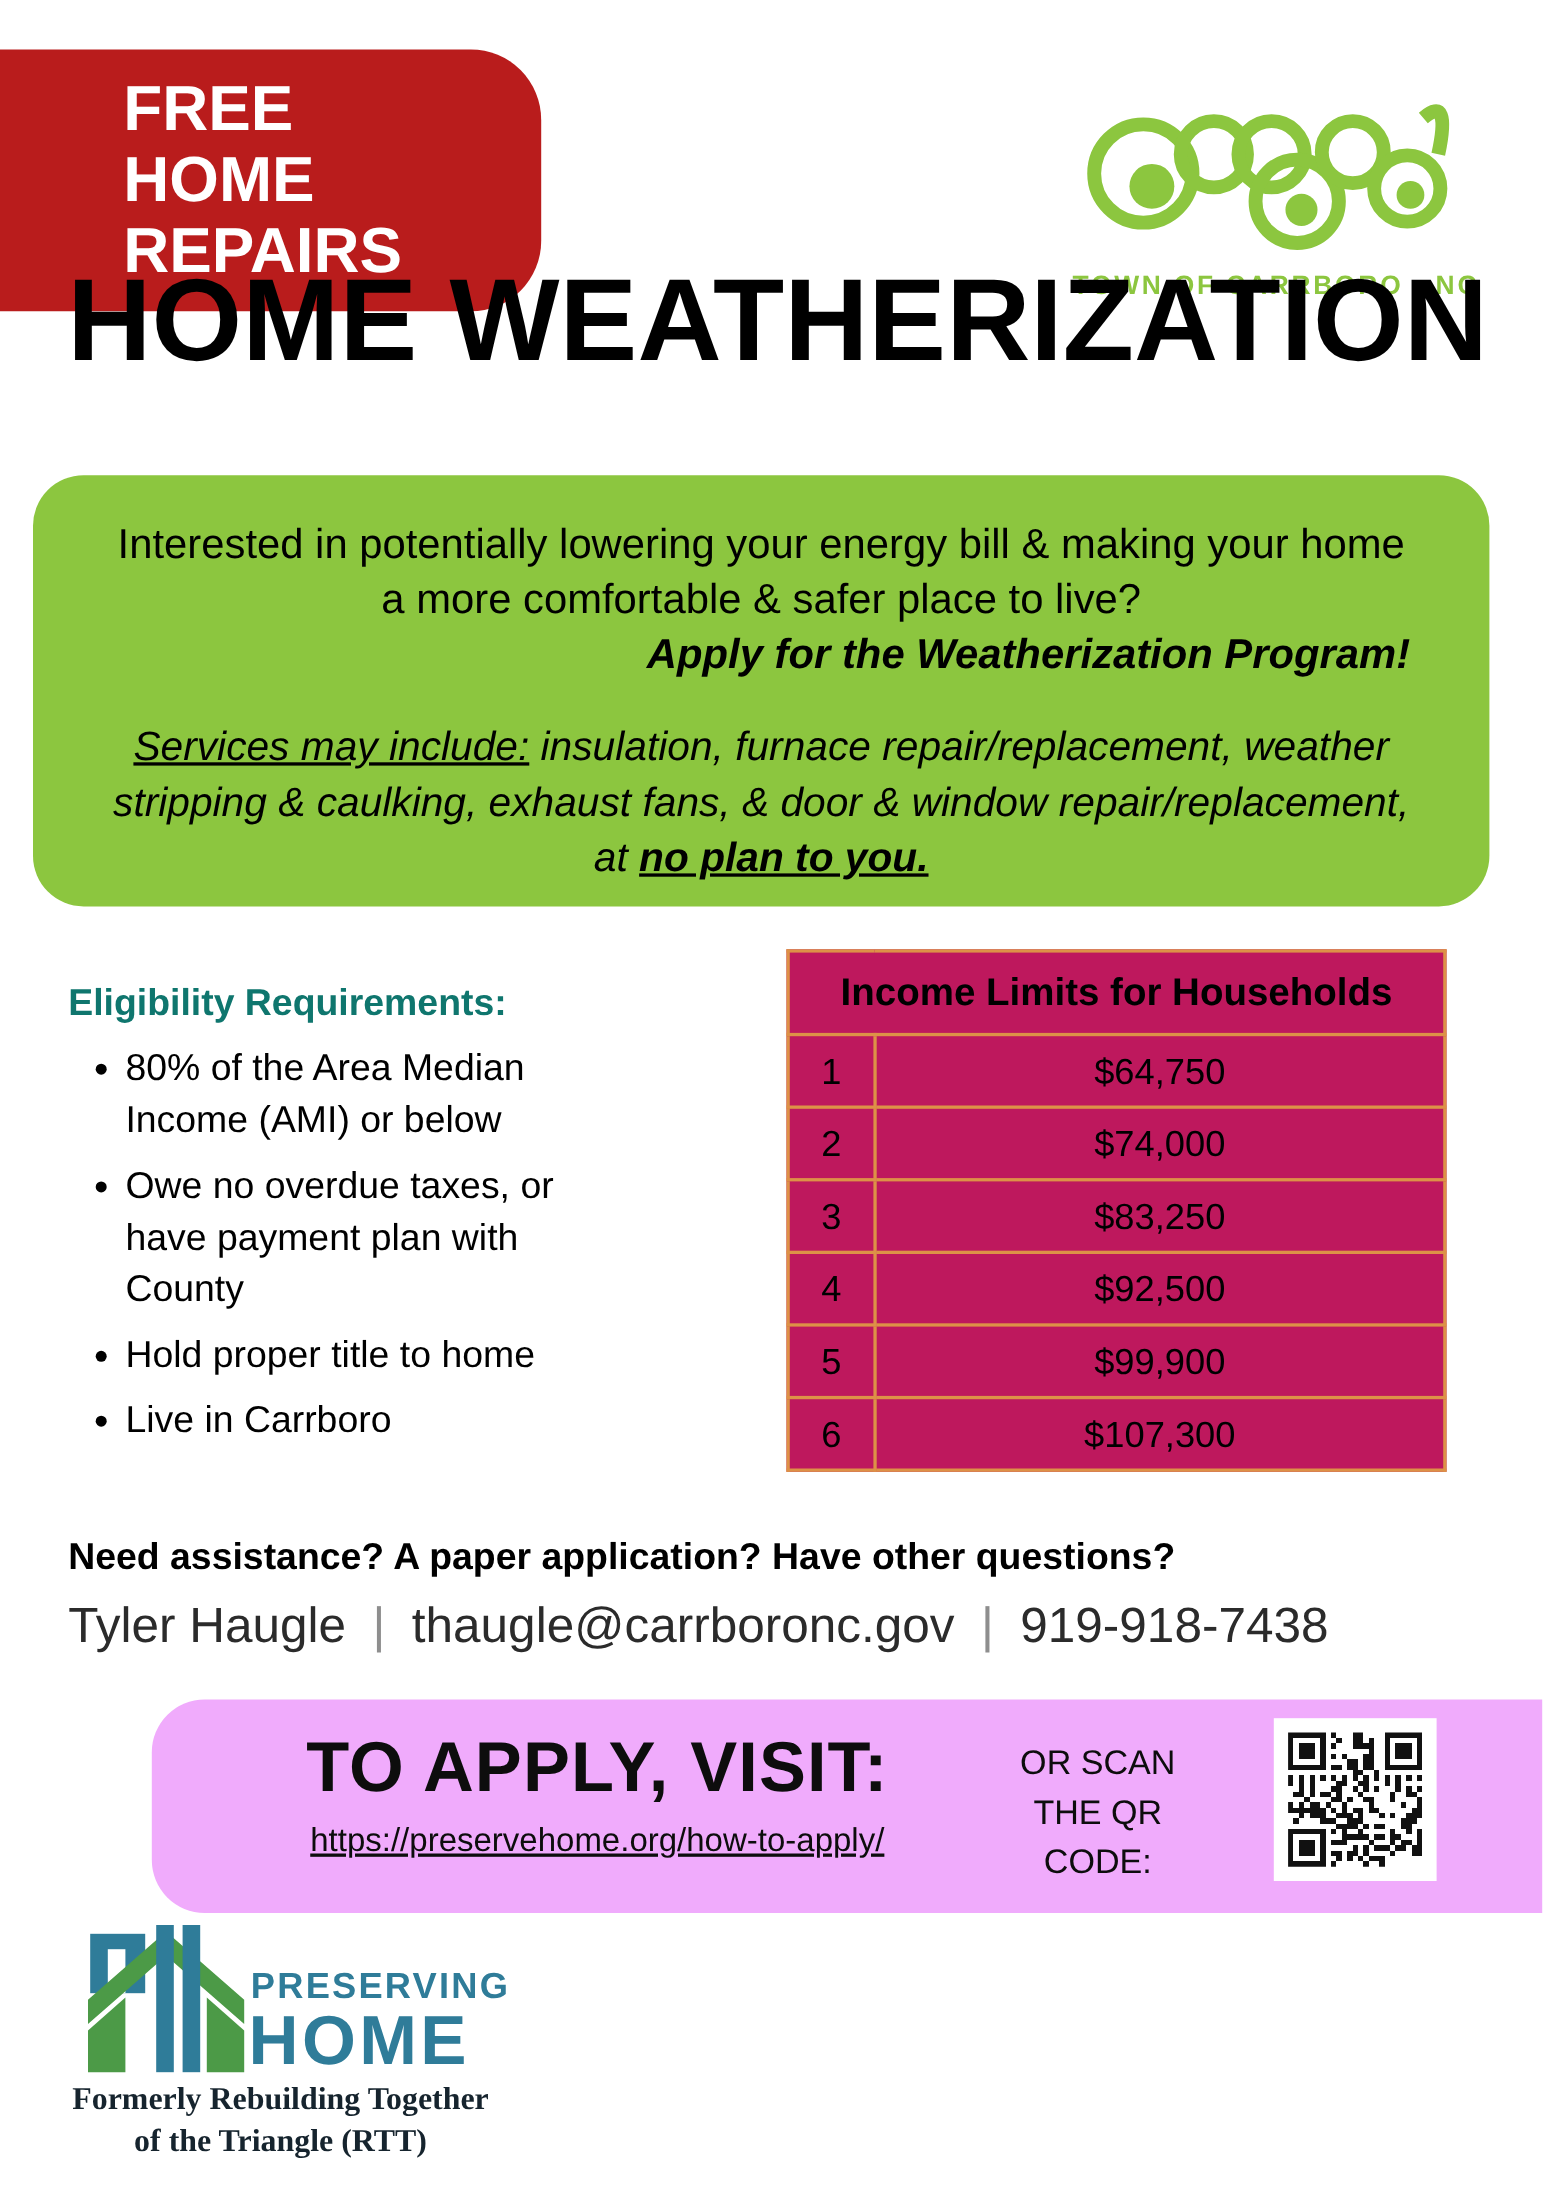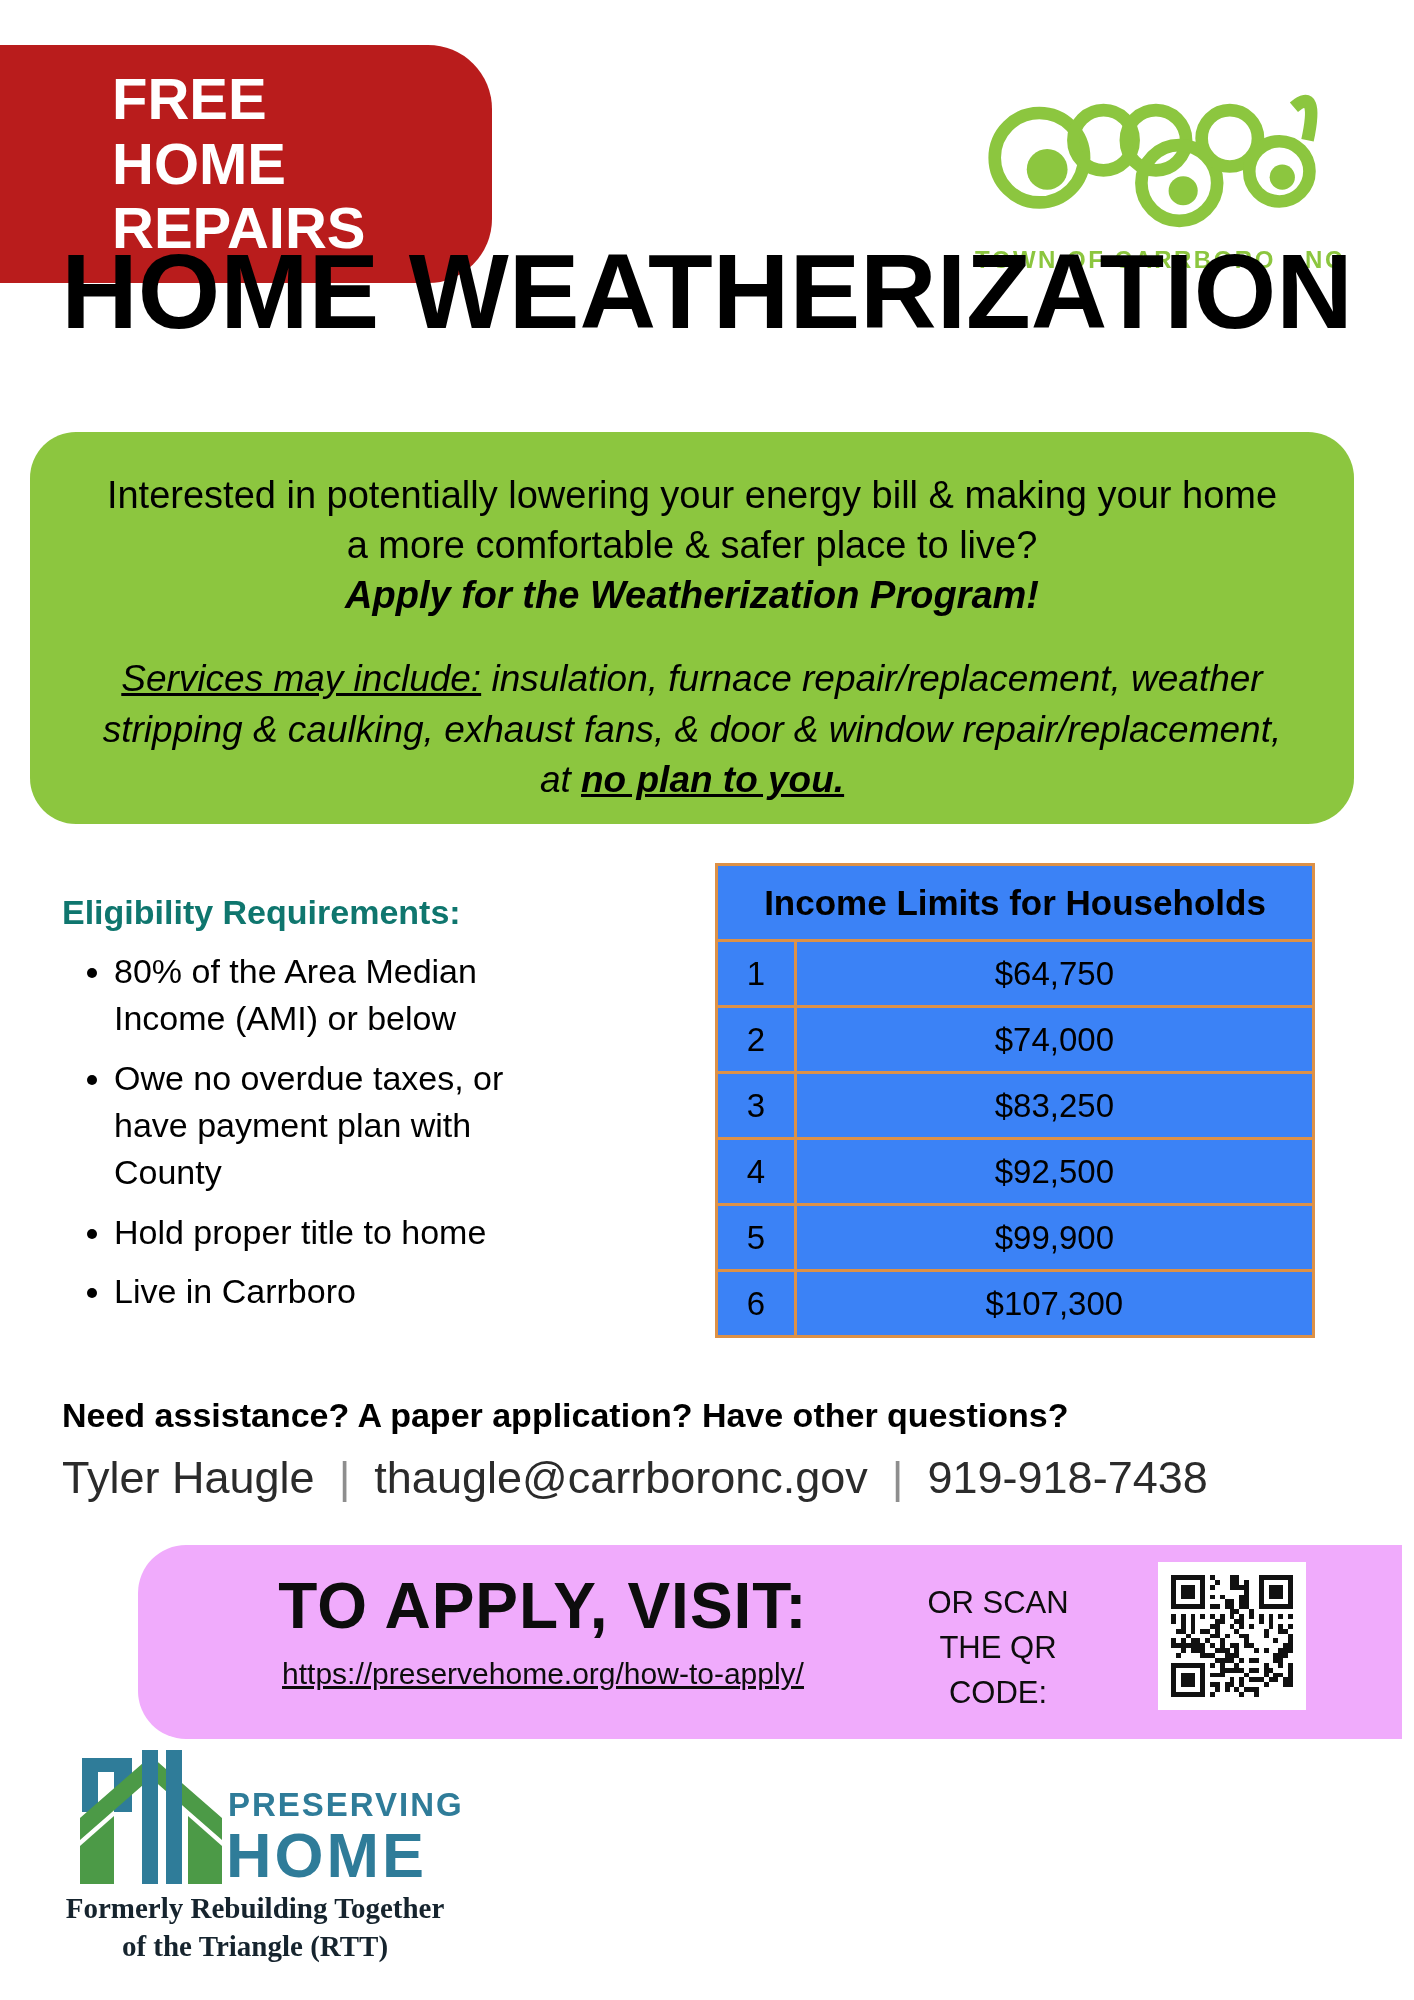--- a/index.html
+++ b/index.html
@@ -21,34 +21,34 @@
 
   
   .headline { position:absolute; left:0; top:238px; width:100%; text-align:center;
               font-size:106px; font-weight:800; color:#000; letter-spacing:0px; line-height:1.0; }
 
   
   .intro-box { position:absolute; left:30px; top:432px; width:1324px; height:392px;
                background:#8CC63F; border-radius:46px; color:#000; text-align:center; }
   .intro-p1 { margin:38px auto 0; max-width:1180px; font-size:38px; line-height:1.32; }
   .intro-cta { margin:0 auto; max-width:1180px; font-size:38px; line-height:1.32;
-               font-weight:bold; font-style:italic; }
+               font-weight:bold; font-style:italic;text-align:right; }
   .services { margin:34px auto 0; max-width:1185px; font-size:37px; line-height:1.36; font-style:italic; }
   .u { text-decoration:underline; }
   .b { font-weight:bold; }
 
   
   .elig-heading { position:absolute; left:62px; top:893px; font-size:34px; font-weight:bold; color:#0f766e; }
   .elig-list { position:absolute; left:72px; top:948px; width:505px; font-size:34px;
                line-height:1.38; color:#000; padding-left:42px; }
   .elig-list li { margin-bottom:13px; }
 
   
   .income-table { position:absolute; left:715px; top:863px; width:600px;
-                  border-collapse:collapse; background:#3b82f6; }
+                  border-collapse:collapse; background:#be185d; }
   .income-table th, .income-table td { border:3px solid #DD9147; text-align:center;
                   vertical-align:middle; color:#000; }
   .income-table th { height:76px; font-size:35px; font-weight:bold; }
   .income-table td { height:66px; font-size:33px; font-weight:normal; }
 
   
   .contact-q { position:absolute; left:62px; top:1396px; font-size:34px; font-weight:bold; color:#000; }
   .contact-line { position:absolute; left:62px; top:1452px; font-size:45px; color:#2b2b2b;
                   display:flex; align-items:flex-start; gap:24px; }
   .sep { color:#8e8e8e; font-weight:normal; }

